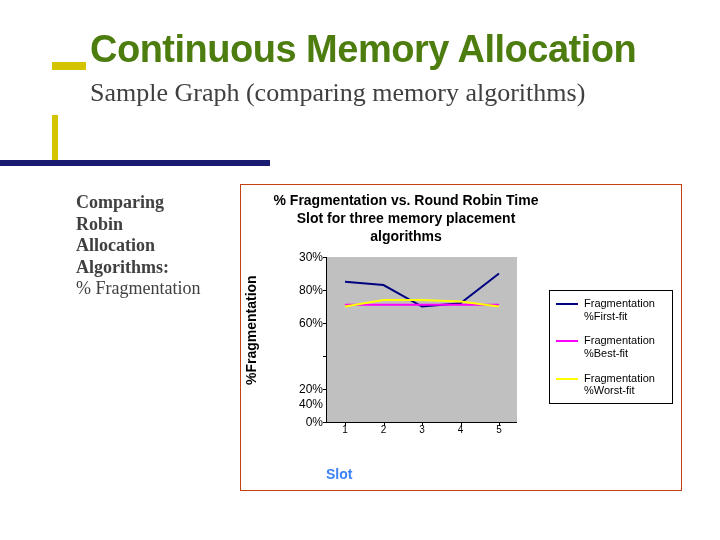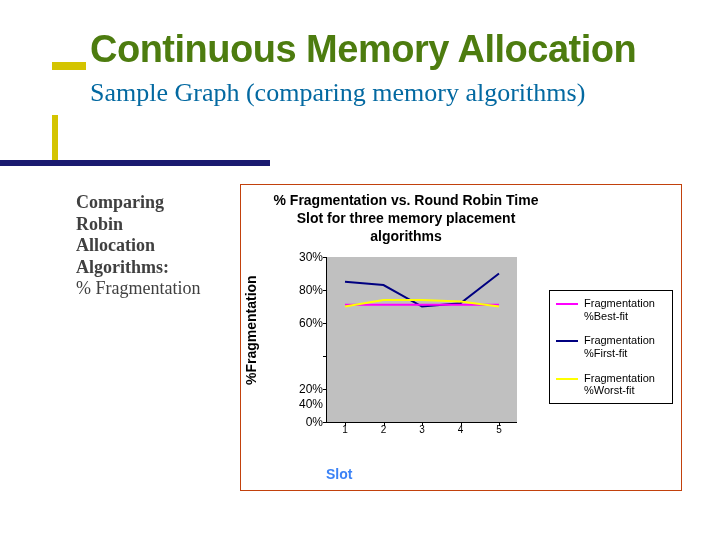--- a/index.html
+++ b/index.html
@@ -50,21 +50,21 @@
     letter-spacing: -0.5px;
     color: #4d7c0f;
     font-weight: 700;
   }
   .subtitle {
     position: absolute;
     top: 78px;
     left: 90px;
     font-family: "Times New Roman", serif;
     font-size: 26px;
-    color: #0369a1;
+    color: #404040;
   }
   .sidecap {
     position: absolute;
     top: 192px;
     left: 76px;
     width: 160px;
     font-family: "Times New Roman", serif;
     font-size: 18px;
     line-height: 1.2;
     color: #404040;
@@ -235,26 +235,26 @@
         <div class="xtick" style="left: 95px;">3</div>
         <div class="xtick-line" style="left: 95px;"></div>
         <div class="xtick" style="left: 133.5px;">4</div>
         <div class="xtick-line" style="left: 133.5px;"></div>
         <div class="xtick" style="left: 172px;">5</div>
         <div class="xtick-line" style="left: 172px;"></div>
       </div>
 
     <div class="legend" id="legend">
         <div class="legend-item">
+          <div class="swatch" style="background: rgb(0, 0, 128);"></div>
+          <div class="legend-text">Fragmentation %First-fit</div>
+        </div>
+        <div class="legend-item">
           <div class="swatch" style="background: rgb(255, 0, 255);"></div>
           <div class="legend-text">Fragmentation %Best-fit</div>
-        </div>
-        <div class="legend-item">
-          <div class="swatch" style="background: rgb(0, 0, 128);"></div>
-          <div class="legend-text">Fragmentation %First-fit</div>
         </div>
         <div class="legend-item">
           <div class="swatch" style="background: rgb(255, 255, 0);"></div>
           <div class="legend-text">Fragmentation %Worst-fit</div>
         </div>
       </div>
   </div>
 
 </div>
 

